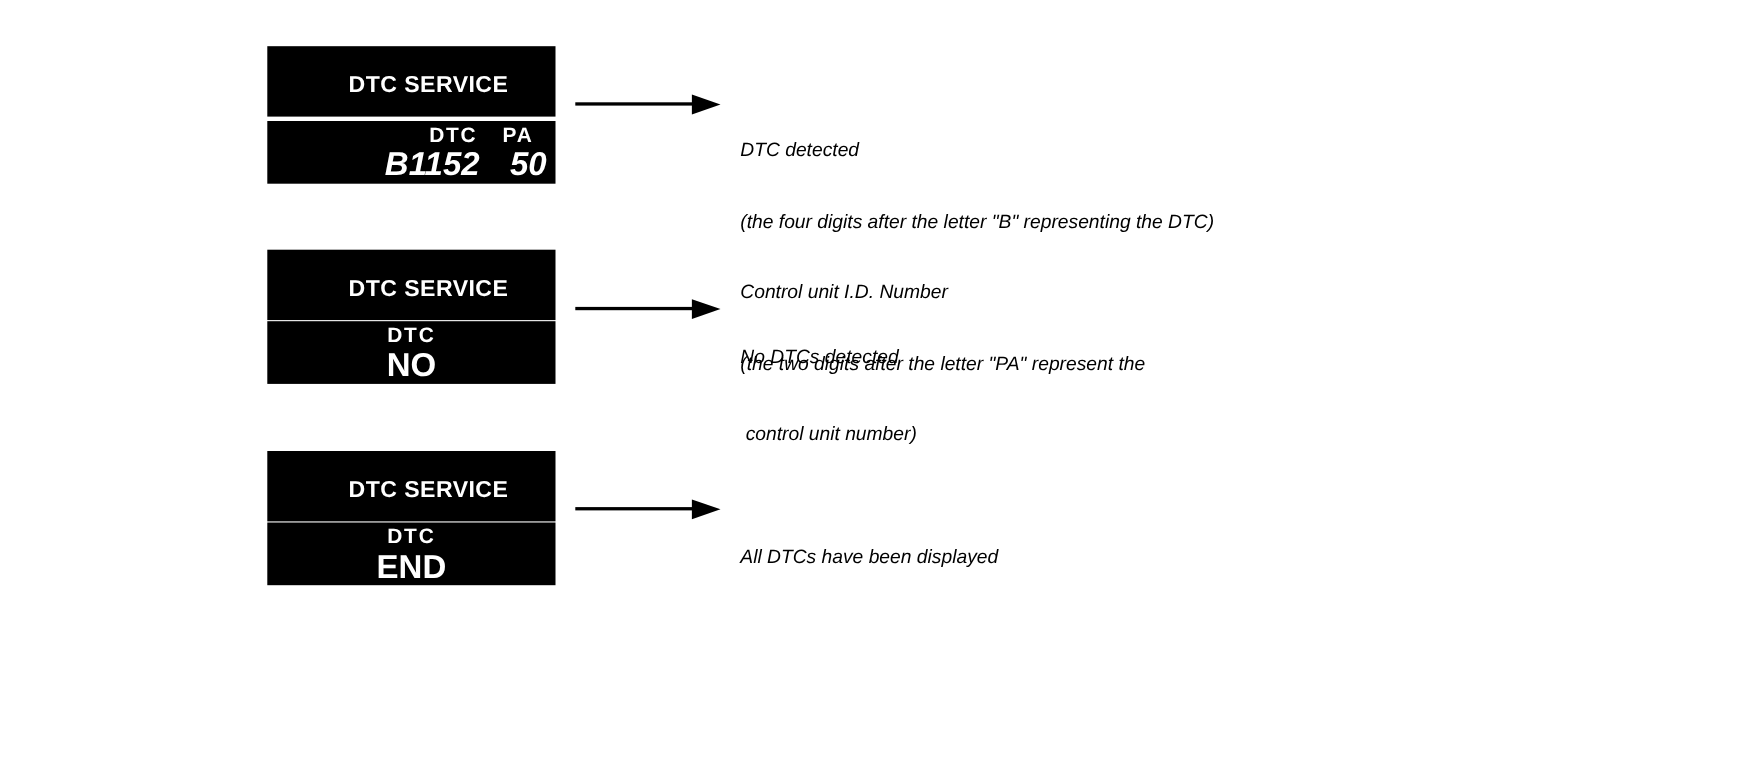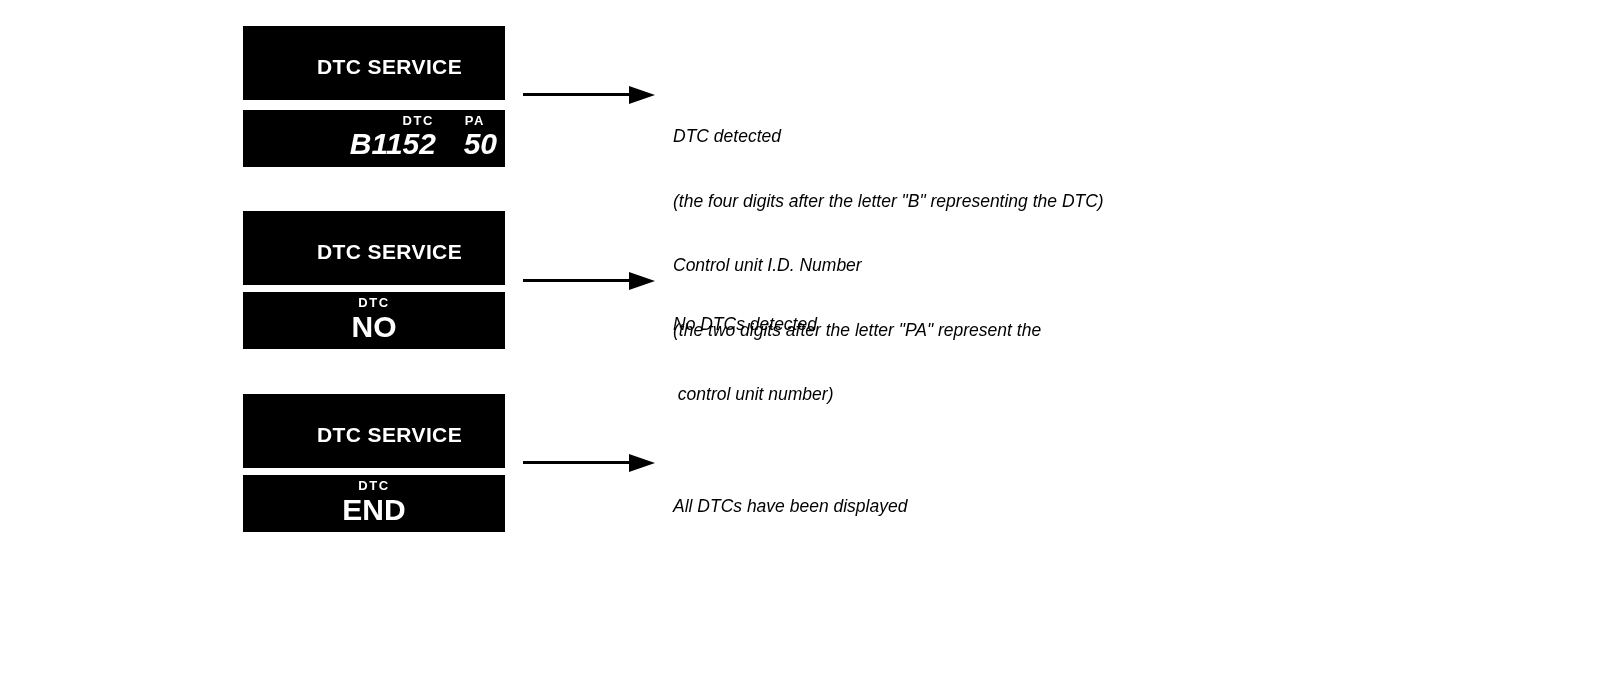--- a/index.html
+++ b/index.html
@@ -27,22 +27,22 @@
   .lcd-header,
   .lcd-value {
     position: absolute;
     left: 0;
     width: 262px;
     background: #000000;
     box-sizing: border-box;
   }
 
   .lcd-header {
-    top: 0;
-    height: 74px;
+    top: 16px;
+    height: 64px;
     display: flex;
     align-items: center;
     justify-content: center;
     padding-left: 31px;
   }
 
   .lcd-header-text {
     color: #ffffff;
     font-size: 21px;
     font-weight: bold;
@@ -64,21 +64,21 @@
     top: 0;
     height: 100%;
     display: flex;
     flex-direction: column;
     align-items: center;
     justify-content: flex-start;
   }
 
   .tag {
     color: #ffffff;
-    font-size: 13px;
+    font-size: 19px;
     font-weight: bold;
     letter-spacing: 1.6px;
     line-height: 1;
     margin-top: 4px;
   }
 
   .big {
     color: #ffffff;
     font-size: 30px;
     font-weight: bold;

